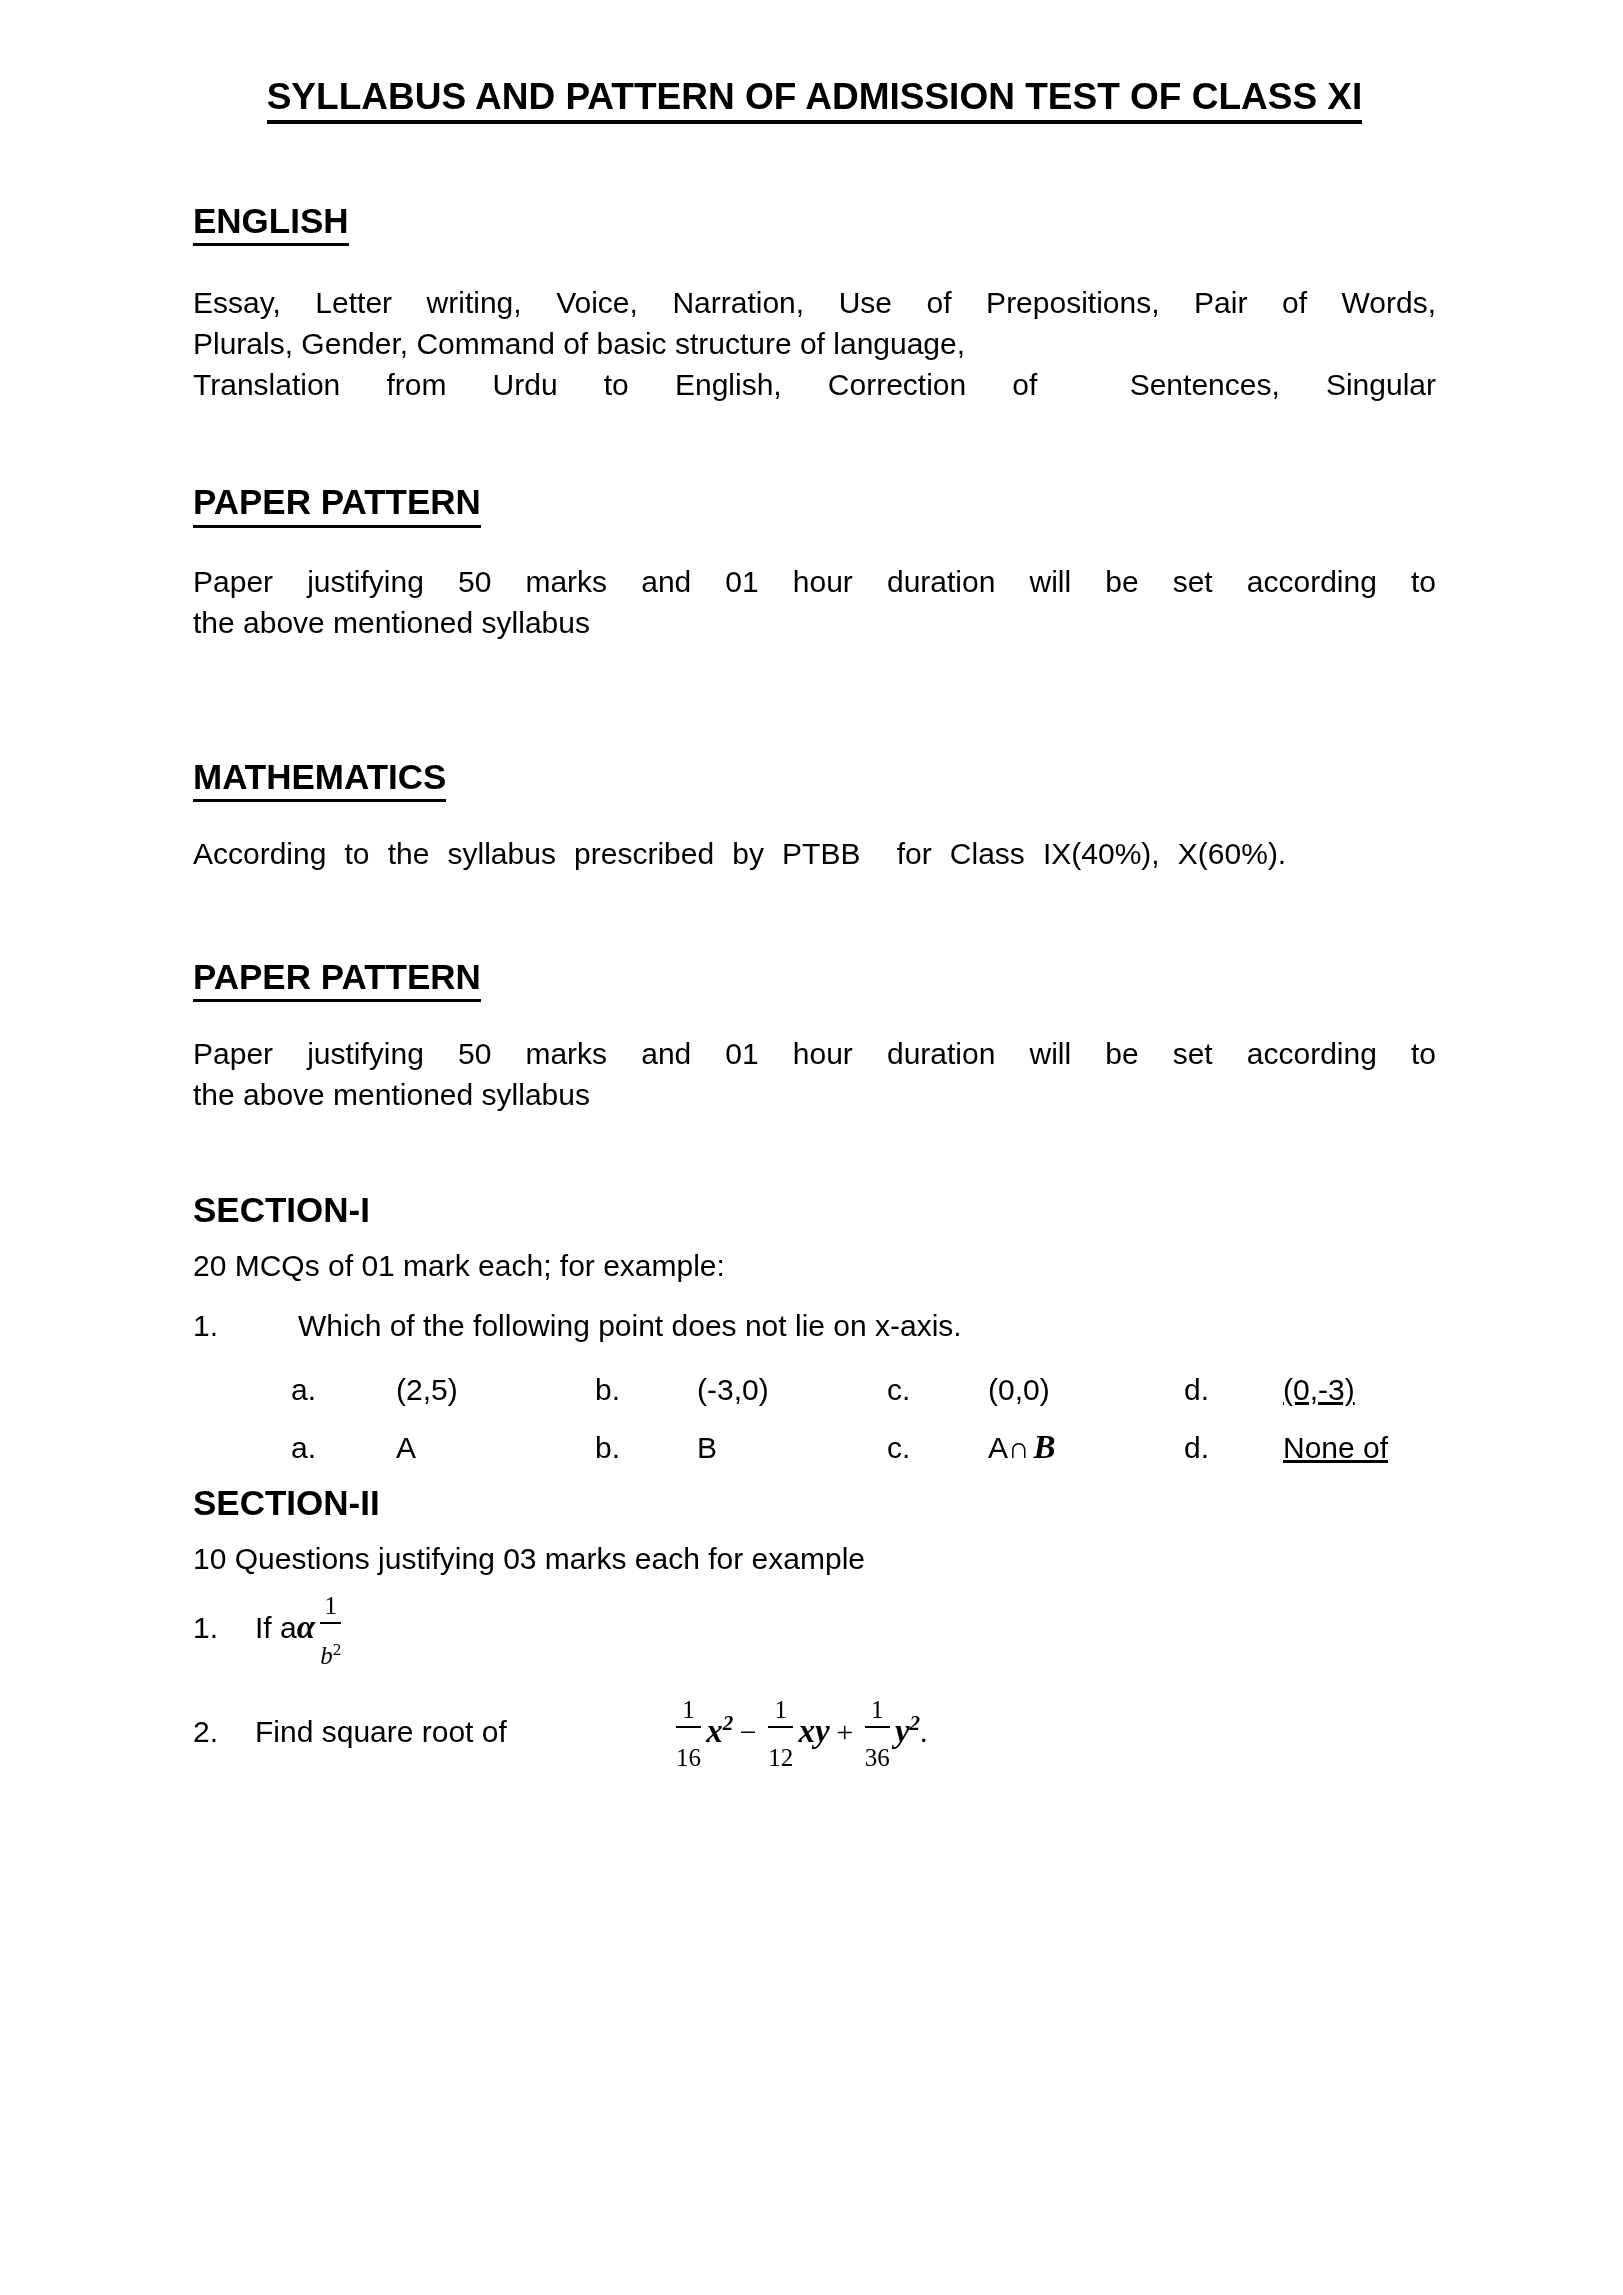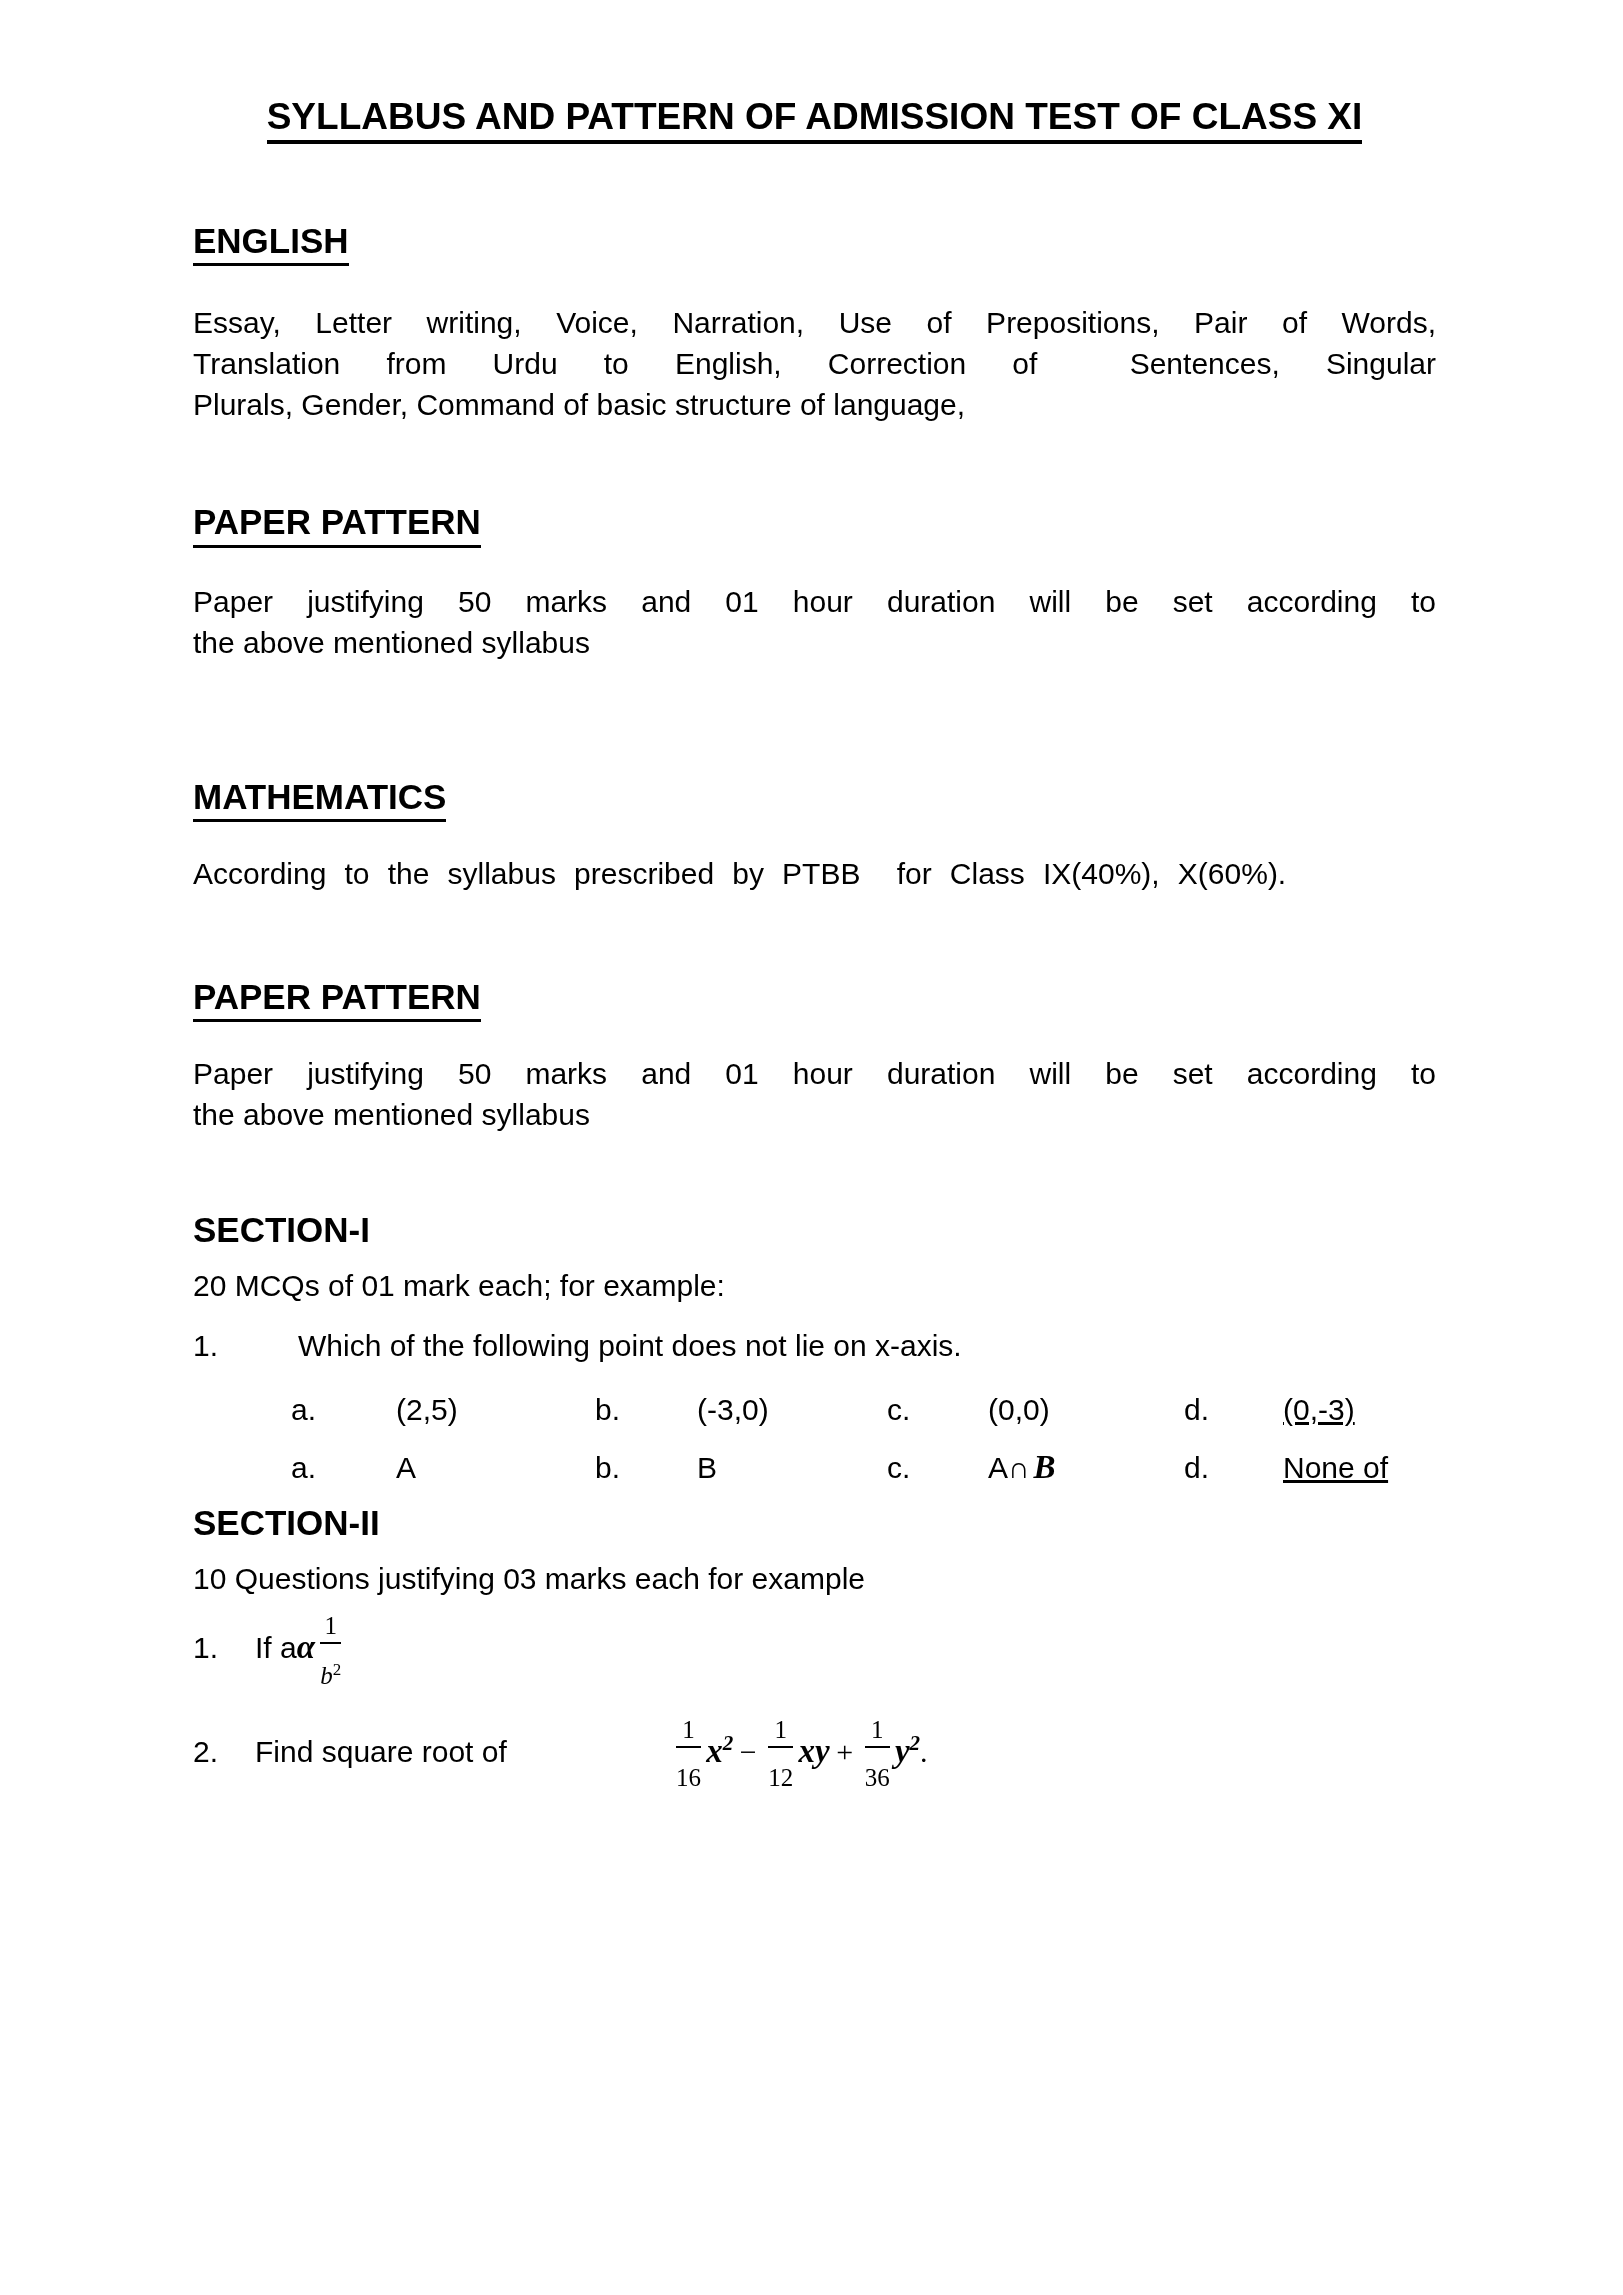--- a/index.html
+++ b/index.html
@@ -1,21 +1,21 @@
 <!DOCTYPE html>
 <html style="font-size:10.5px"><head>
 <meta charset="utf-8">
 <style>
   html,body{margin:0;padding:0;background:#ffffff;}
   .page{
     position:relative;width:1623px;height:2295px;background:#fff;color:#000;
     font-family:"Liberation Sans",sans-serif;font-size:30px;overflow:hidden;
   }
   .content{position:absolute;left:193px;top:0;width:1243px;}
-  .doc-title{margin-top:98px;text-align:center;font-weight:bold;font-size:37px;line-height:1;white-space:nowrap;}
+  .doc-title{margin-top:78px;text-align:center;font-weight:bold;font-size:37px;line-height:1;white-space:nowrap;}
   .heading{text-align:left;font-weight:bold;font-size:35px;line-height:1;}
   .u{display:inline-block;border-bottom:4.6px solid #000;padding-bottom:5.2px;}
   .heading .u{border-bottom-width:3.9px;}
   .mt-english{margin-top:79px;}
   .mt-para1{margin-top:36px;}
   .mt-pp1{margin-top:79px;}
   .mt-para2{margin-top:33px;}
   .mt-math{margin-top:116px;}
   .mt-accord{margin-top:31px;}
   .mt-pp2{margin-top:85px;}
@@ -70,22 +70,22 @@
     <div class="doc-title">
       <span class="u">SYLLABUS AND PATTERN OF ADMISSION TEST OF CLASS XI</span>
     </div>
 
     <div class="heading mt-english">
       <span class="u">ENGLISH</span>
     </div>
 
     <div class="para mt-para1">
       <div class="line just">Essay, Letter writing, Voice, Narration, Use of Prepositions, Pair of Words,</div>
+      <div class="line">Plurals, Gender, Command of basic structure of language,</div>
       <div class="line just">Translation from Urdu to English, Correction of&nbsp; Sentences, Singular</div>
-      <div class="line">Plurals, Gender, Command of basic structure of language,</div>
     </div>
 
     <div class="heading mt-pp1">
       <span class="u">PAPER PATTERN</span>
     </div>
 
     <div class="para mt-para2">
       <div class="line just">Paper justifying 50 marks and 01 hour duration will be set according to</div>
       <div class="line">the above mentioned syllabus</div>
     </div>

